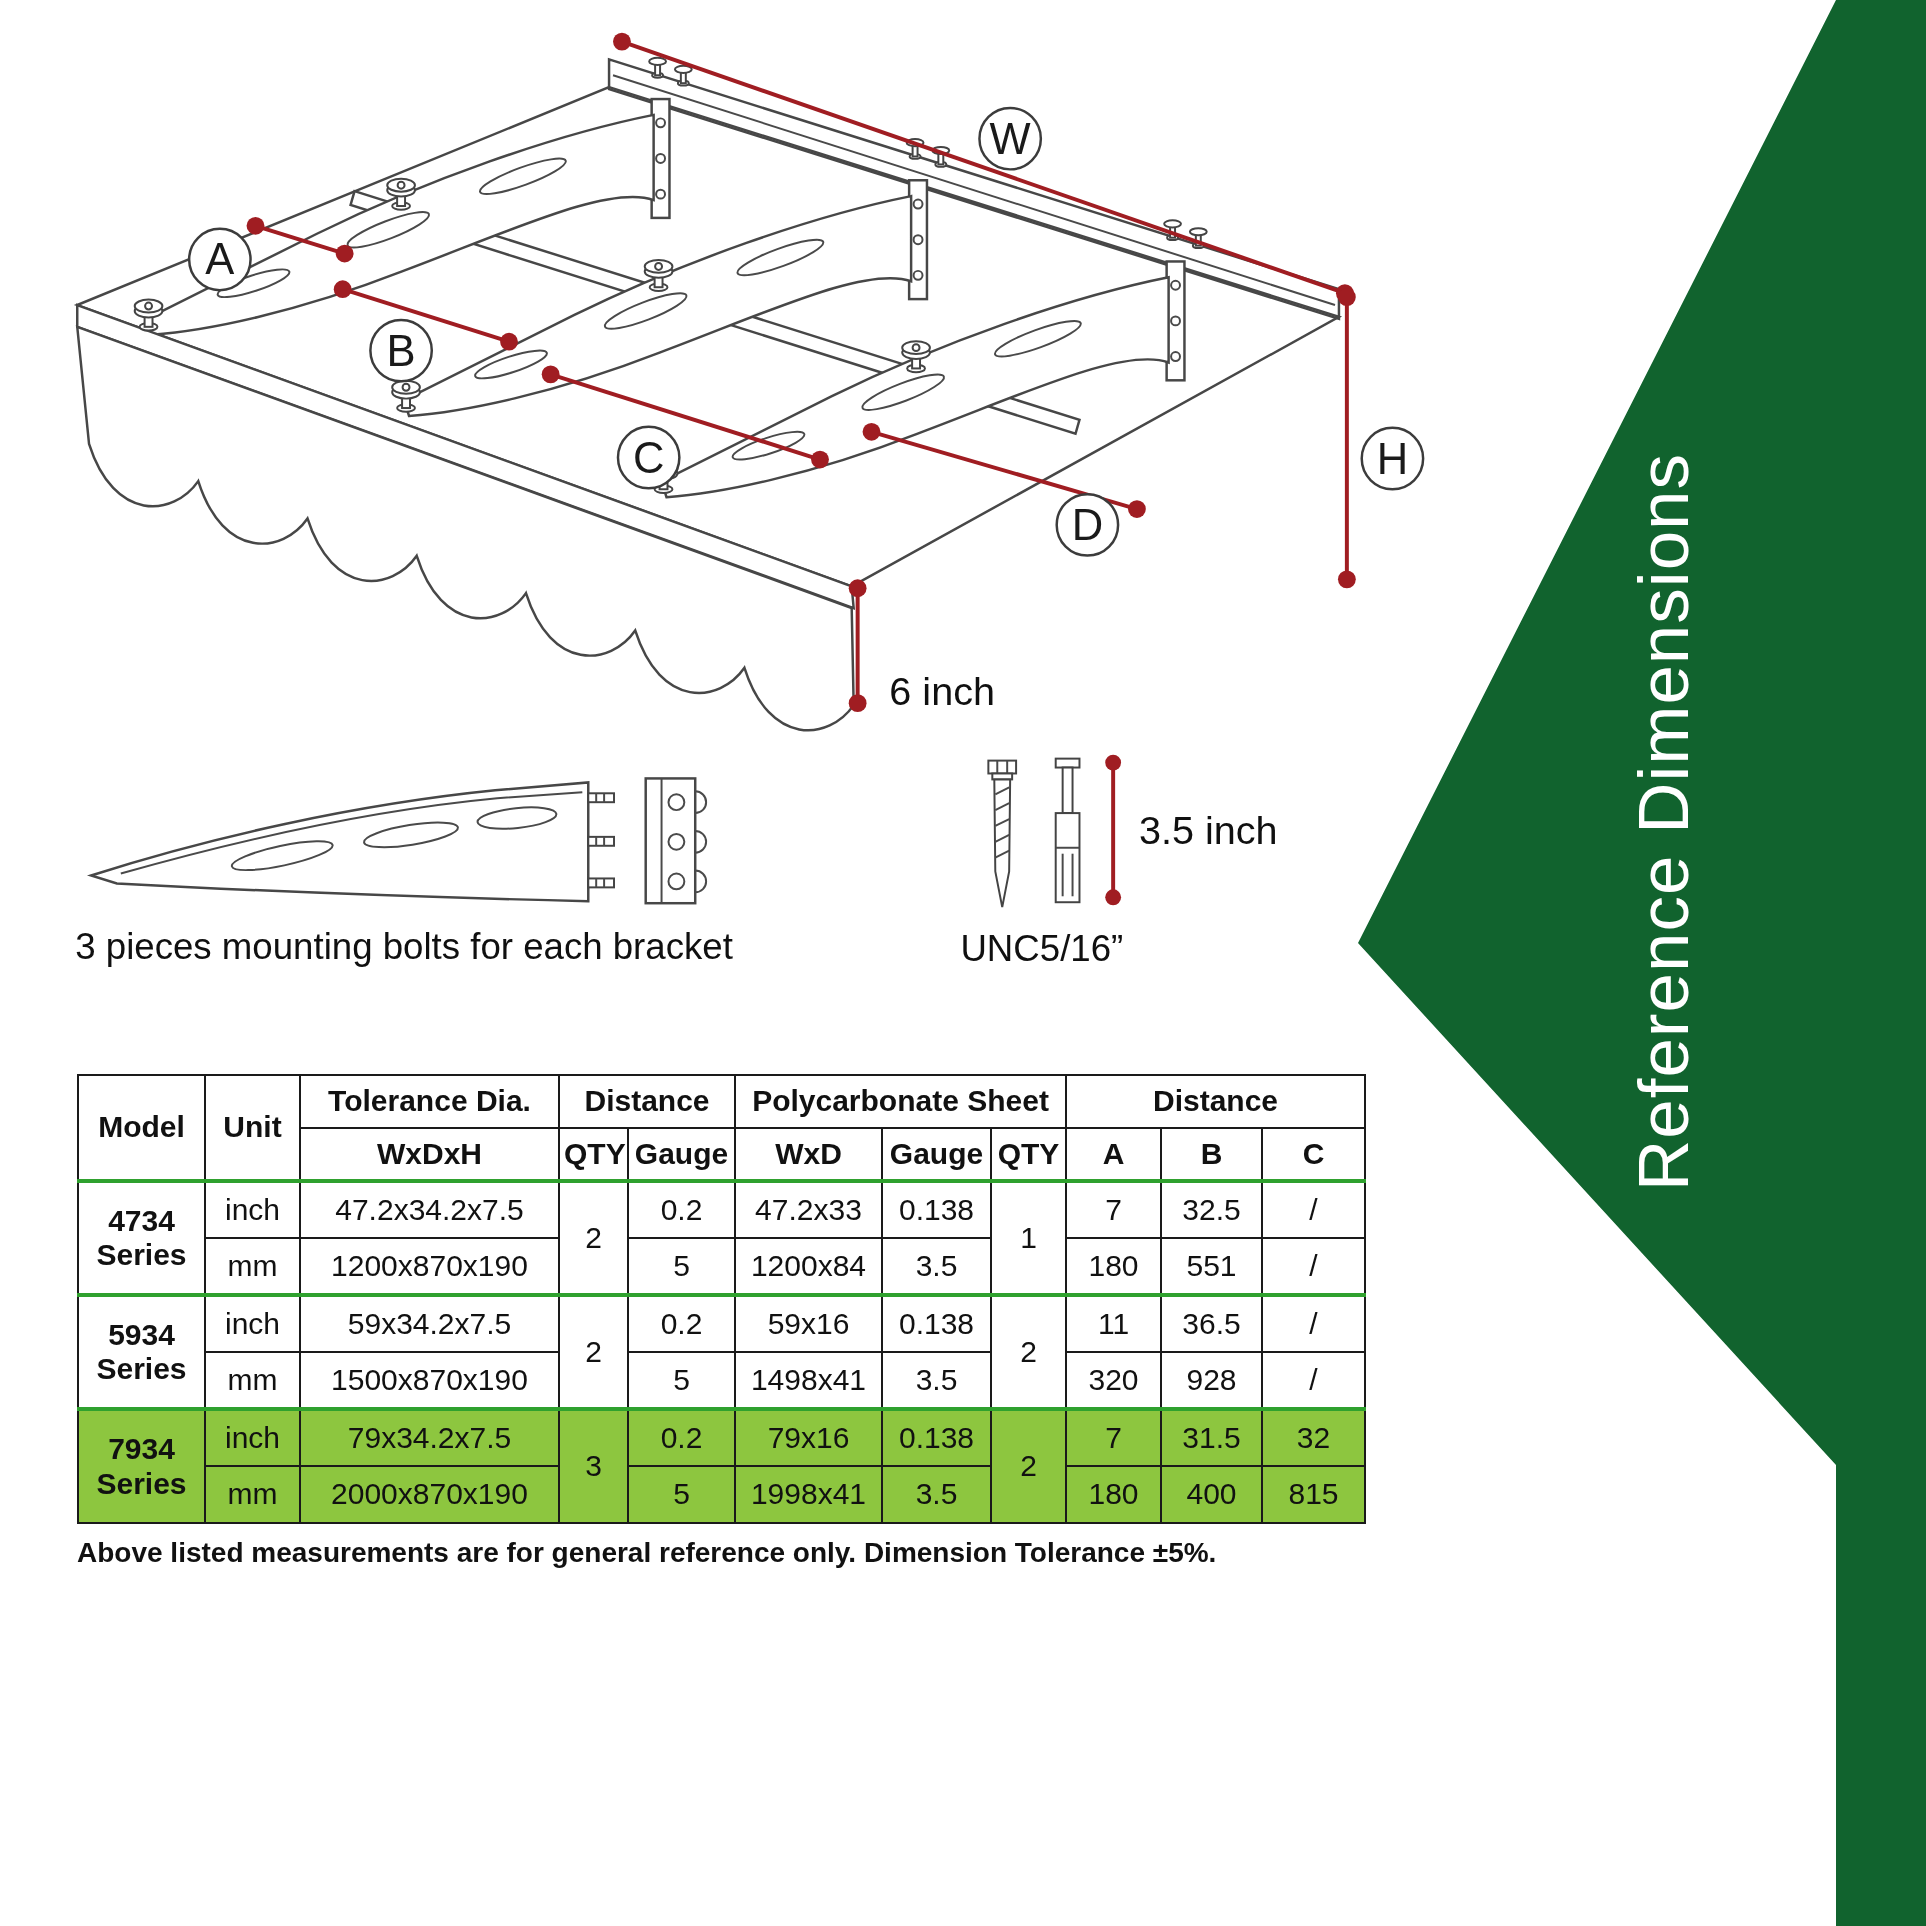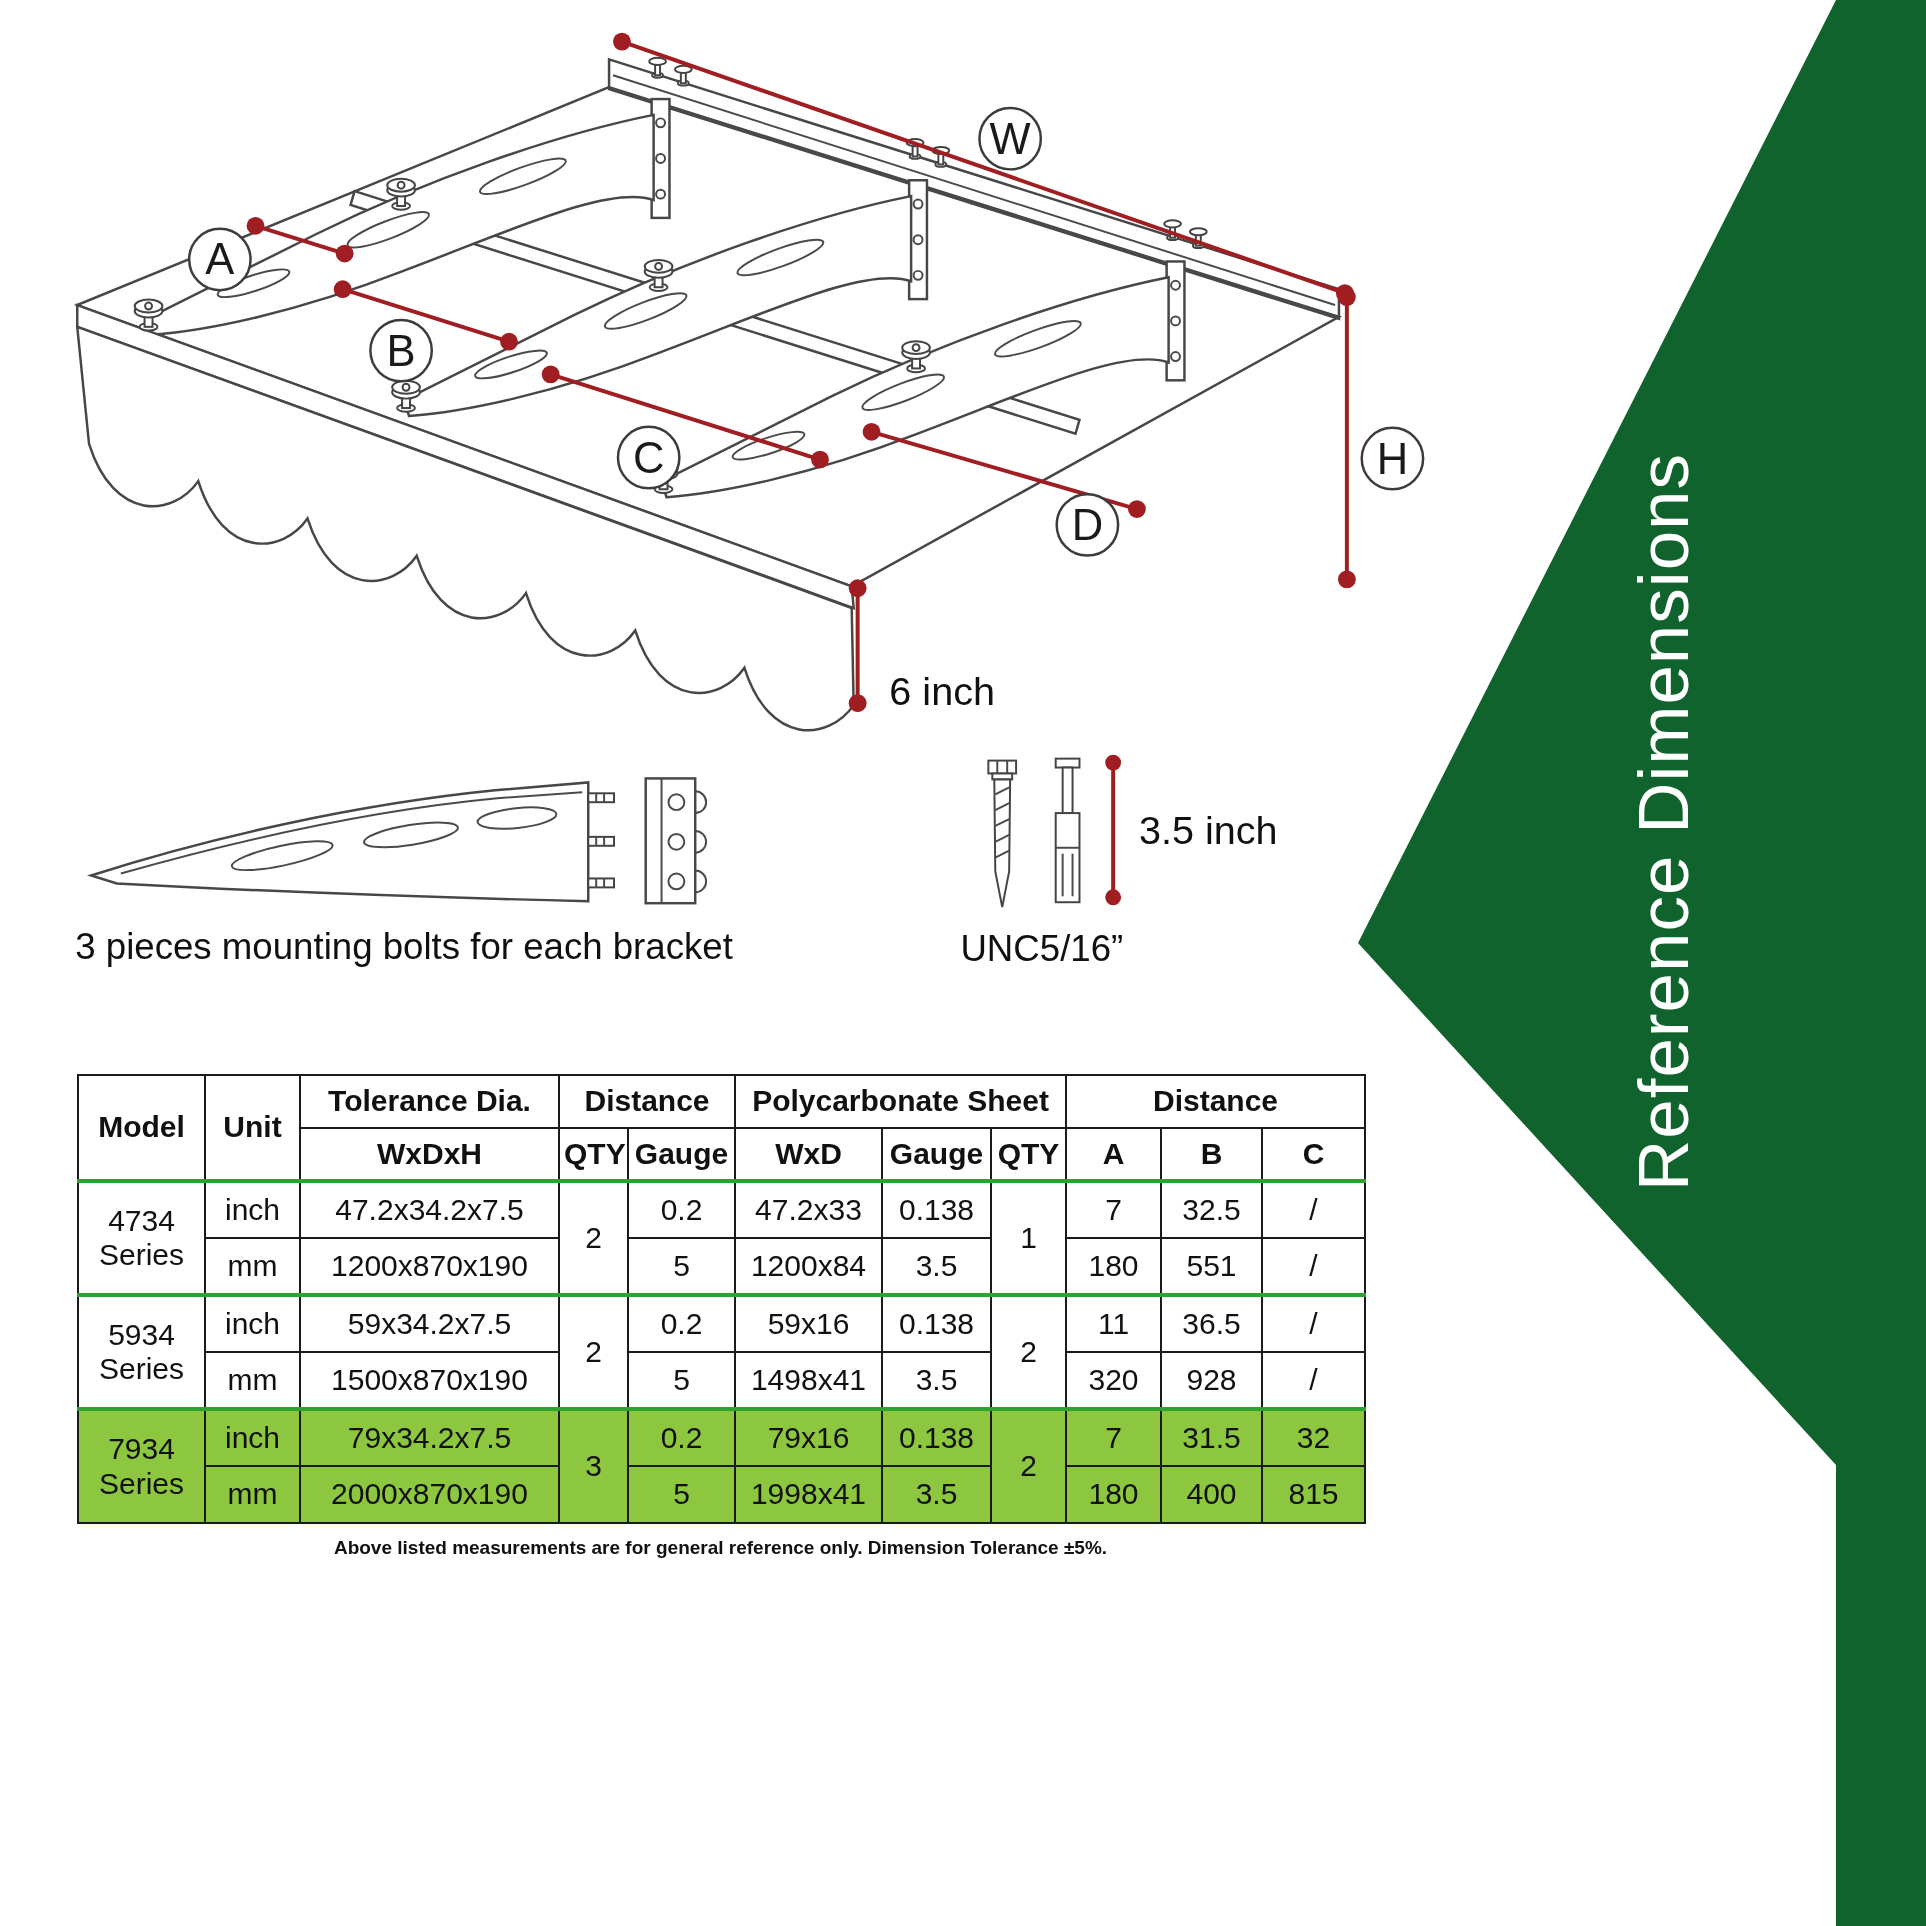--- a/index.html
+++ b/index.html
@@ -23,25 +23,25 @@
   .lblt{font-size:44px;}
   .cap{font-size:37px;fill:#101010;}
   .dimt{font-size:40px;fill:#101010;}
   
   .spec{position:absolute;left:77px;top:1074px;width:1287px;border-collapse:collapse;table-layout:fixed;border-radius:28px;}
   .spec th,.spec td{border:2px solid #1a1a1a;text-align:center;vertical-align:middle;
         font-size:30px;color:#111;padding:2px 4px;line-height:1.15;}
   .spec th{font-weight:bold;}
   .spec thead tr{height:53px;}
   .spec tbody tr{height:57px;}
-  .spec td.model{font-weight:normal;white-space:pre-line;}
+  .spec td.model{font-weight:bold;white-space:pre-line;}
   .spec tr.gs td{border-top:4px solid #2fa12e;}
   .spec tr.hl td{background:#8dc63f;}
-  .footnote{position:absolute;left:77px;top:1537px;width:1287px;text-align:center;
-        font-size:19px;font-weight:bold;color:#111;}
+  .footnote{position:absolute;left:77px;top:1537px;width:1287px;
+        font-size:28px;font-weight:bold;color:#111;}
 </style>
 </head>
 <body>
 
 <div class="page">
 
   <div class="sidebar"></div>
   <div class="sidebar-label">Reference Dimensions</div>
 
   <svg class="diagram" width="1436" height="1030" viewBox="0 0 1450 1040">

